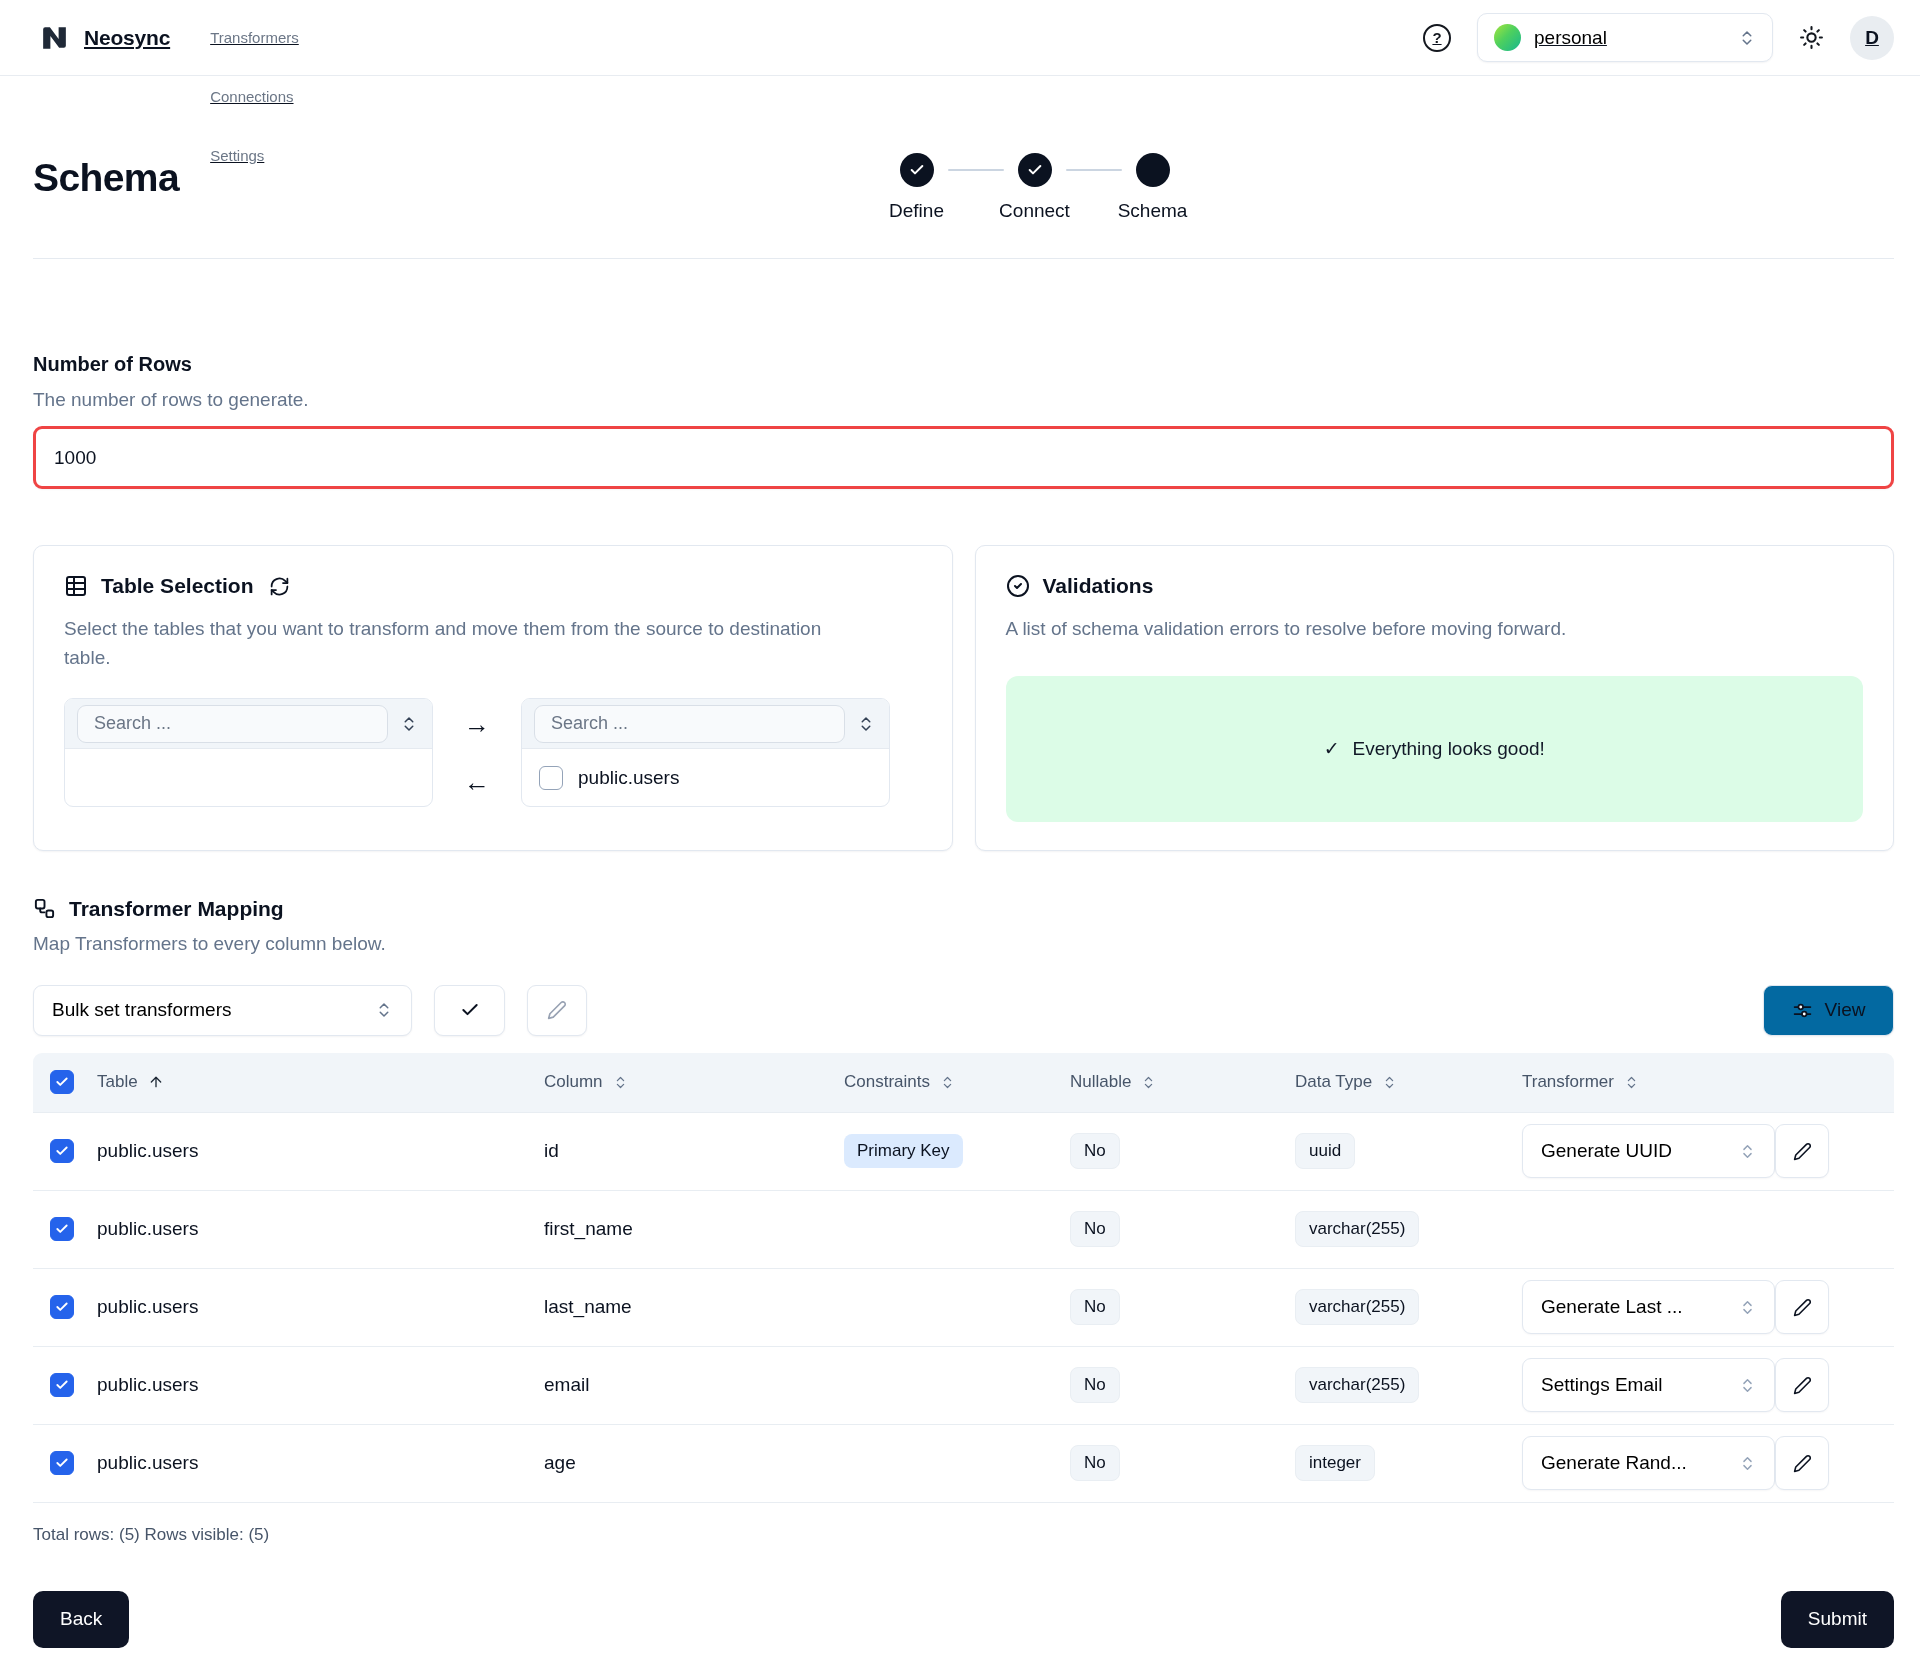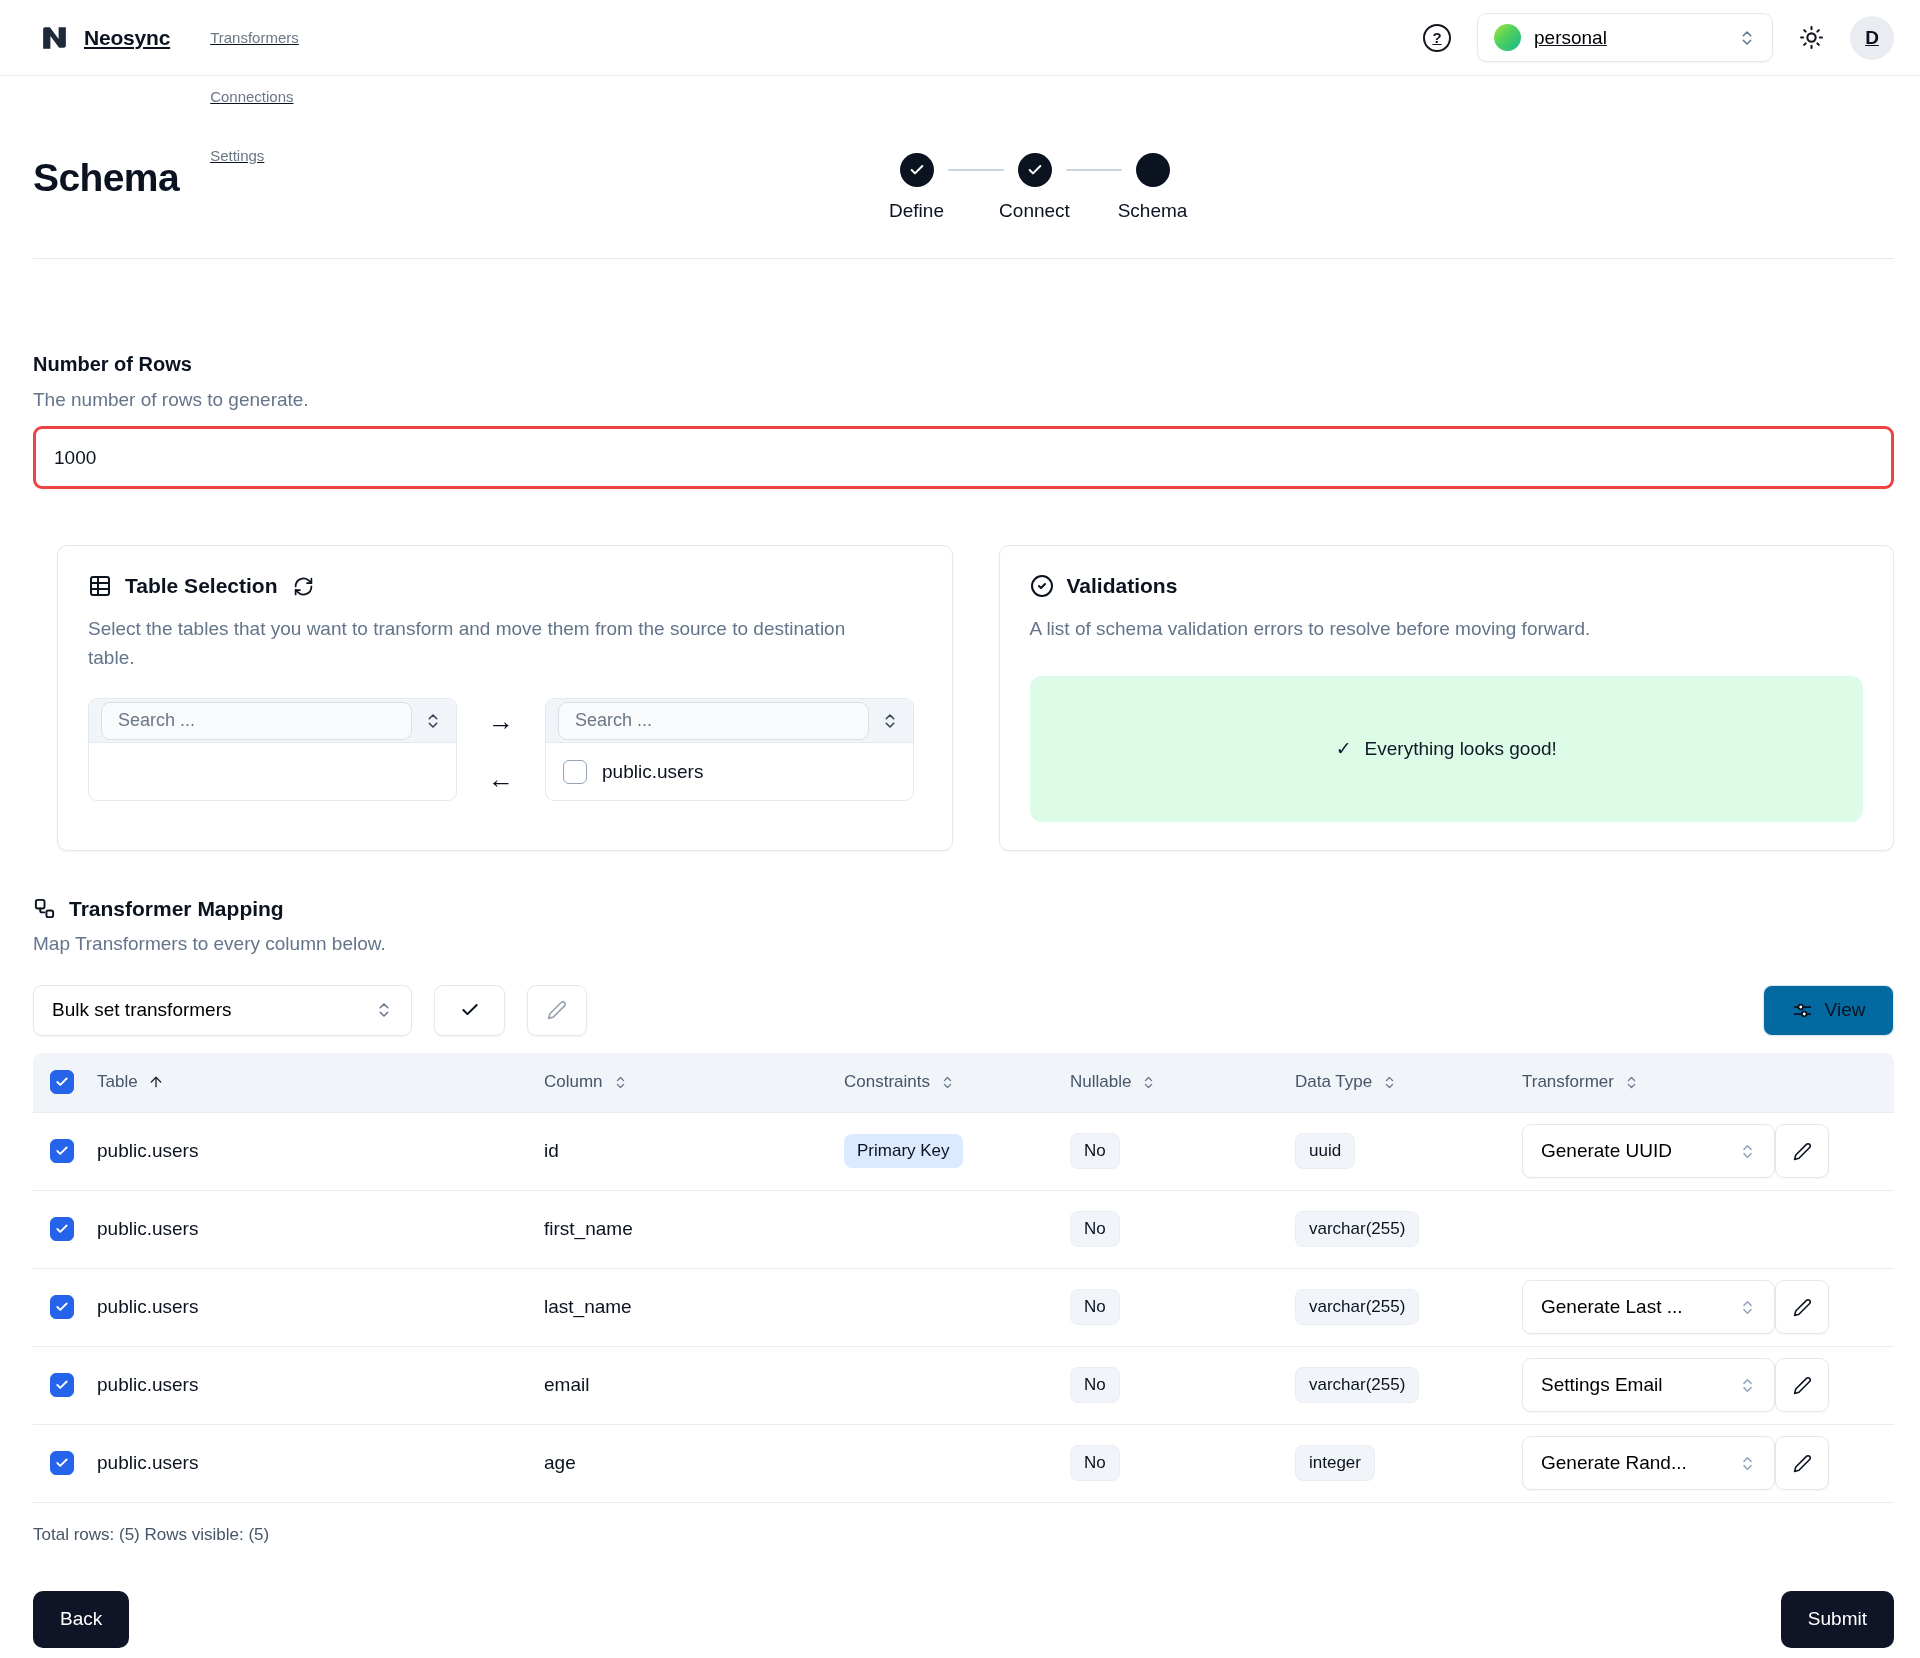--- a/index.html
+++ b/index.html
@@ -49,30 +49,30 @@
   
   .rows-section { margin-top:94px; }
   .field-label { font-size:20px; font-weight:600; }
   .field-desc { margin-top:13px; font-size:19px; color:#64748b; }
   .text-input { margin-top:15px; width:100%; height:63px; border:3px solid #ef4444; border-radius:9px;
     padding:0 18px; font-size:19px; color:#0b1220; box-shadow:0 1px 2px rgba(16,24,40,.04); }
 
   
   .cards { display:flex; gap:22px; margin-top:56px; }
   .card { flex:1; border:1px solid #e2e8f0; border-radius:10px; padding:28px 30px;
-    box-shadow:0 1px 2px rgba(16,24,40,.05); background:#fff;margin-left:24px; }
+    box-shadow:0 1px 2px rgba(16,24,40,.05); background:#fff; }
   .card-header { display:flex; align-items:center; gap:13px; }
   .card-title { font-size:21px; font-weight:700; }
   .refresh-btn { background:none; border:none; color:#0b1220; margin-left:2px; }
   .card-desc { margin-top:17px; font-size:19px; color:#64748b; line-height:1.5; }
   .card-desc.narrow { max-width:770px; }
 
   .dual-list { display:flex; align-items:center; margin-top:26px; }
   .listbox { width:369px; border:1px solid #e2e8f0; border-radius:9px; overflow:hidden; background:#fff; }
-  .listbox-head { height:44px; background:#f1f5f9; border-bottom:1px solid #e5eaf0; display:flex;
+  .listbox-head { height:50px; background:#f1f5f9; border-bottom:1px solid #e5eaf0; display:flex;
     align-items:center; padding:0 12px 0 12px; gap:10px; }
   .search-input { flex:1; height:38px; border:1px solid #d9dfe7; border-radius:9px; background:#f8fafc;
     padding:0 16px; font-size:18px; color:#0b1220; min-width:0; }
   .search-input::placeholder { color:#6b7686; }
   .listbox-sort { background:none; border:none; color:#334155; padding:2px; }
   .listbox-body { height:57px; display:flex; align-items:stretch; }
   .list-item { display:flex; align-items:center; gap:15px; padding:0 17px; font-size:19px; font-weight:500;
     width:100%; cursor:pointer; }
   .arrows { width:88px; display:flex; flex-direction:column; align-items:center; gap:32px; }
   .arrow-btn { background:none; border:none; font-size:26px; color:#0b1220; line-height:1; }

